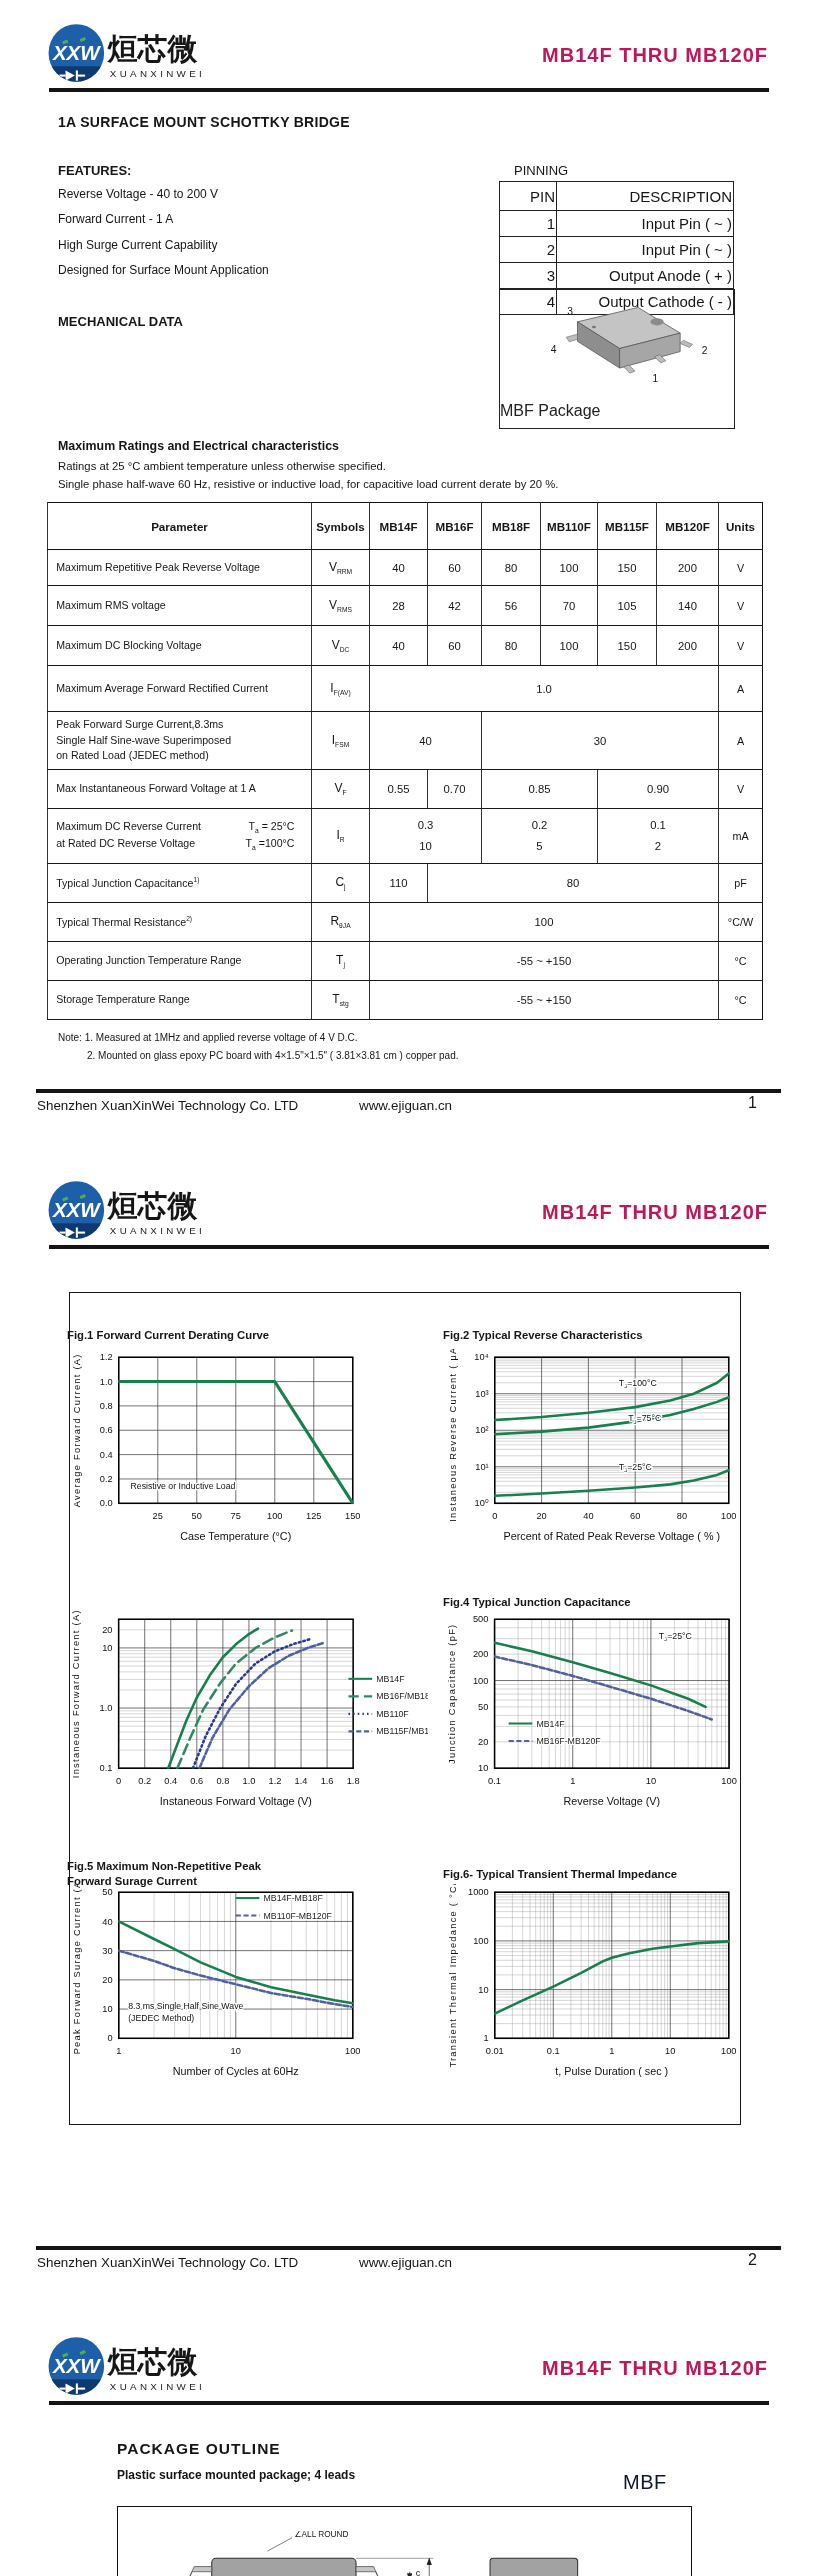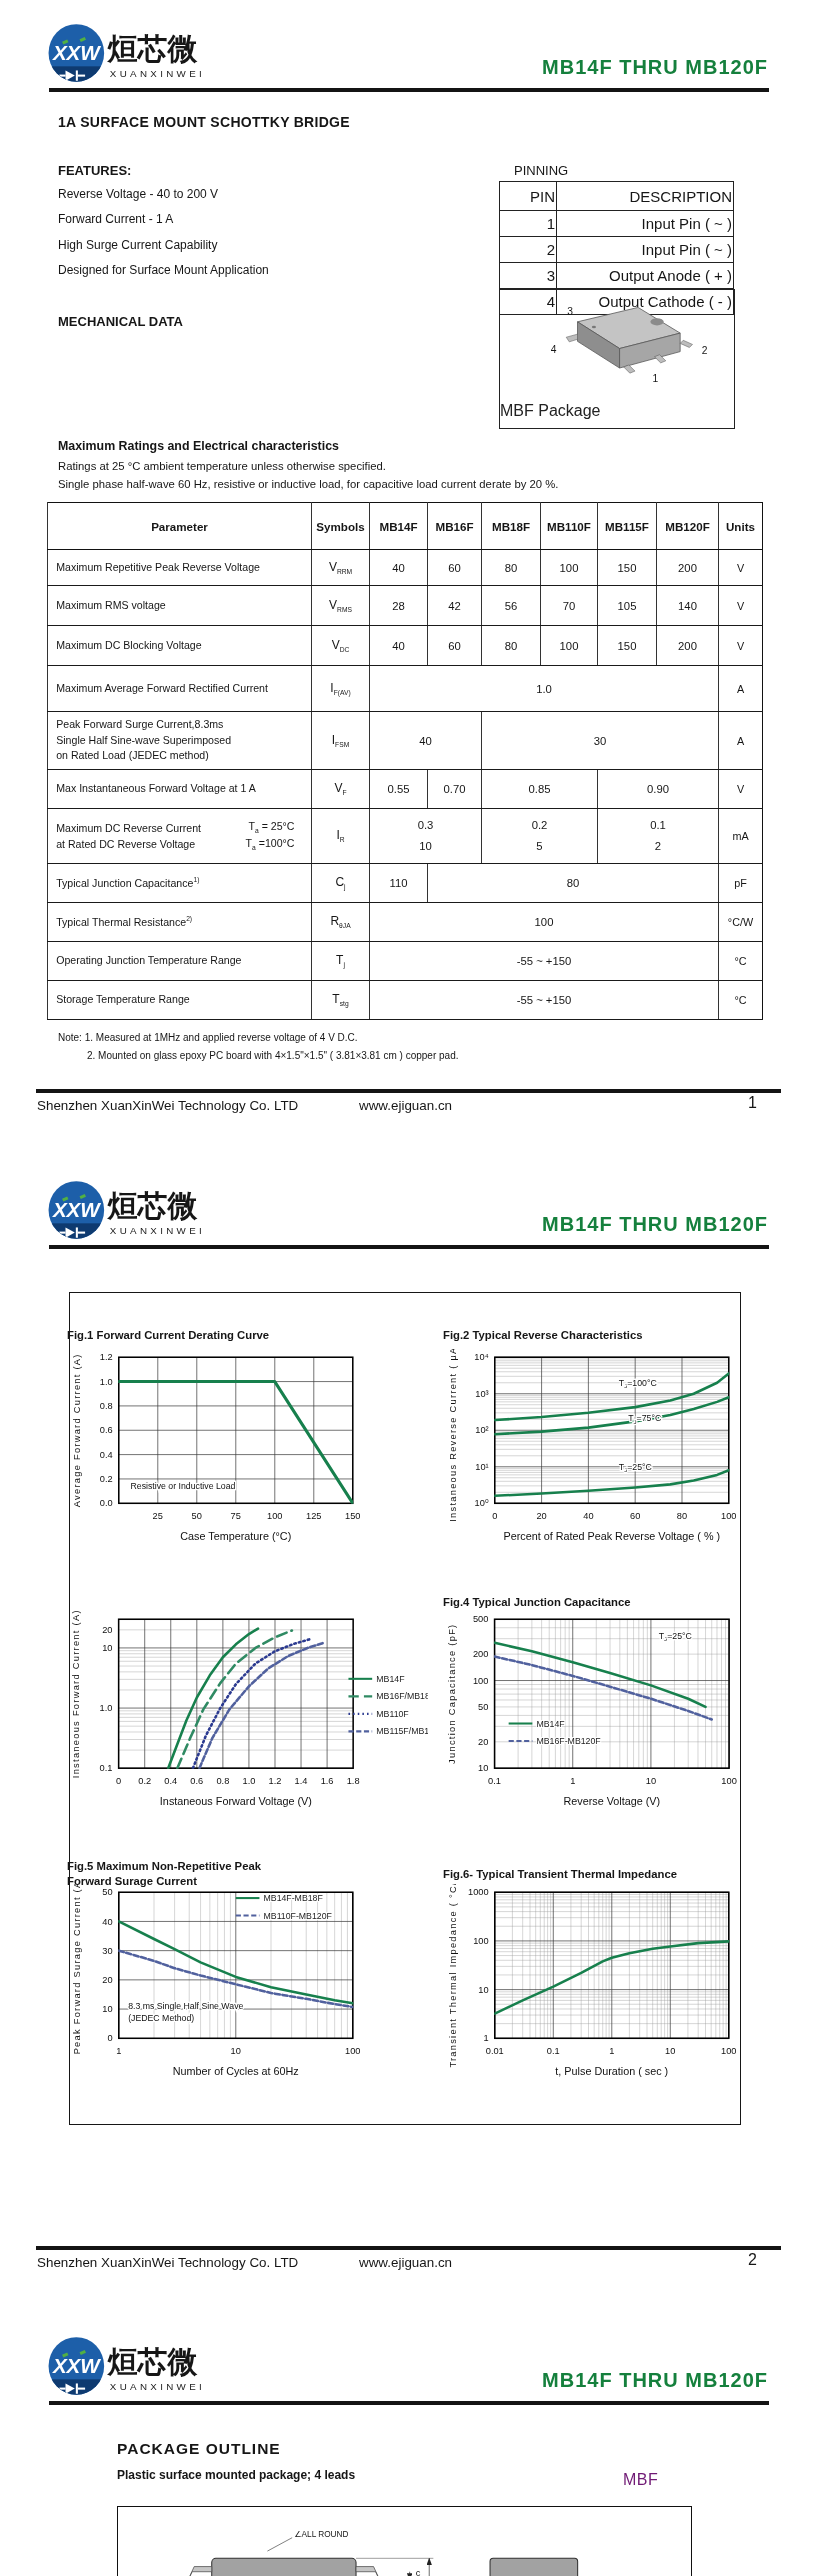--- a/index.html
+++ b/index.html
@@ -2,21 +2,21 @@
 <html style="font-size:8.2px"><head>
 <meta charset="utf-8">
 <style>
   html,body{margin:0;padding:0}
   body{width:818px;height:3470px;position:relative;background:#fff;
        font-family:"Liberation Sans","DejaVu Sans",sans-serif;color:#161616}
   .page{position:absolute;left:0;width:818px;height:1157px;background:#fff;overflow:hidden}
   #page1{top:0}#page2{top:1157px}#page3{top:2313px}
   .abs{position:absolute}
   
-  .doc-title{position:absolute;right:50px;top:56px;font-size:20px;font-weight:bold;letter-spacing:1px;color:#15803d;white-space:nowrap}
+  .doc-title{position:absolute;right:50px;top:44px;font-size:20px;font-weight:bold;letter-spacing:1px;color:#be185d;white-space:nowrap}
   .hdr-rule{position:absolute;left:49px;width:720px;top:88px;height:4.1px;background:#141414}
   .logo-svg{position:absolute;left:47px;top:20.6px}
   
   .footer-rule{position:absolute;left:36px;width:745px;top:1089px;height:3.6px;background:#141414}
   .footer-co{position:absolute;left:37px;top:1098px;font-size:13.4px}
   .footer-url{position:absolute;left:359px;top:1098px;font-size:13.4px}
   .footer-pg{position:absolute;left:748px;top:1094px;font-size:16px}
   
   .prod-title{position:absolute;left:58px;top:114px;font-size:14px;font-weight:bold;letter-spacing:0.3px}
   .h-feat{position:absolute;left:58px;top:163px;font-size:13px;font-weight:bold}
@@ -29,38 +29,38 @@
   .pin-table th{height:26px}.pin-table td{height:23px}
   .pkg-box{position:absolute;left:499px;top:289px;width:234px;height:138px;border:1px solid #222}
   .pkg-cap{position:absolute;left:0;width:100%;top:112px;text-align:left;font-size:16px;color:#222}
   .h-max{position:absolute;left:58px;top:439px;font-size:12.4px;font-weight:bold}
   .cond1{position:absolute;left:58px;top:460px;font-size:11.3px}
   .cond2{position:absolute;left:58px;top:478px;font-size:11.3px}
   .ratings{position:absolute;left:47px;top:502px;width:715px;border:1.5px solid #121212}
   .ratings th{border-left:0.8px solid #333;border-bottom:1.8px solid #121212;font-size:11.6px;height:44px}
   .ratings td{border-left:0.8px solid #333;border-bottom:1.4px solid #1a1a1a}
   .ratings .param{padding-left:8.2px;text-align:left;font-size:10.6px;line-height:1.45}
-  .ratings .pline{display:flex;align-items:flex-end}
+  .ratings .pline{display:flex;align-items:flex-start}
   .ratings .cond{margin-left:auto;padding-right:15.5px}
   .ratings .sym{font-size:12px;text-align:center}
   .ratings sub{font-size:6.7px}
   .ratings sup{font-size:6.7px}
   .ratings .val{font-size:11.3px;text-align:center}
   .ratings .val div{line-height:1.85}
   .ratings .unit{font-size:10.8px;text-align:center}
   .note1{position:absolute;left:58px;top:1032px;font-size:10px}
   .note2{position:absolute;left:87px;top:1050px;font-size:10px}
   
   .fig-box{position:absolute;left:69px;top:135px;width:670px;height:831px;border:1.5px solid #161616}
   .fig-title{position:absolute;width:299px;text-align:left;font-size:11.3px;font-weight:bold}
   .chart{position:absolute}
   
   .h-pkg{position:absolute;left:117px;top:127px;font-size:15.5px;font-weight:bold;letter-spacing:1px}
   .h-pkg-sub{position:absolute;left:117px;top:155px;font-size:12px;font-weight:bold}
-  .mbf-label{position:absolute;left:623px;top:158px;font-size:16px;color:#701a75;letter-spacing:0.5px}
+  .mbf-label{position:absolute;left:623px;top:158px;font-size:20px;color:#0f172a;letter-spacing:0.5px}
   .outline-box{position:absolute;left:117px;top:193px;width:573px;height:513px;border:1.3px solid #111}
 </style>
 </head>
 <body>
 
 <div class="page" id="page1">
   <svg class="logo-svg" width="175" height="67" viewBox="0 0 340 130">
     <defs>
         <clipPath id="lc1">
           <ellipse cx="57" cy="62" rx="54" ry="56"></ellipse>

